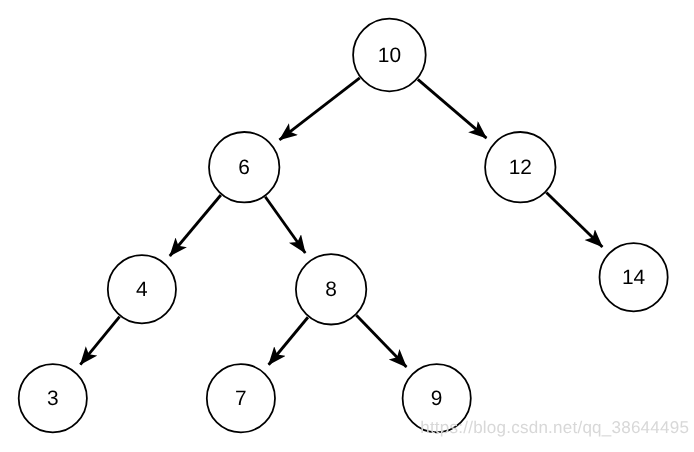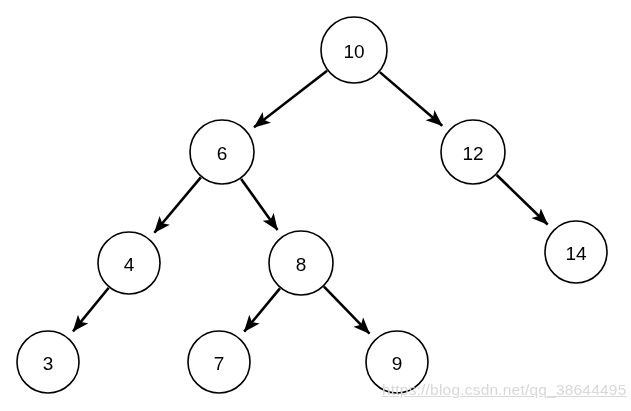--- a/index.html
+++ b/index.html
@@ -42,21 +42,20 @@
     fill: none;
   }
   .watermark-text {
     position: absolute;
     color: #d8d8d8;
     font-family: "Liberation Sans", sans-serif;
     font-size: 15.5px;
     letter-spacing: 0.2px;
     white-space: nowrap;
     user-select: none;
-    text-decoration: underline;
   }
 </style>
 </head>
 <body>
 
 <div id="canvas">
 
   <svg id="tree-svg" viewBox="0 0 631 411" xmlns="http://www.w3.org/2000/svg">
     <defs>
       <marker id="arrowhead" markerWidth="7" markerHeight="7" refX="6.2" refY="2.6" orient="auto" markerUnits="strokeWidth">

